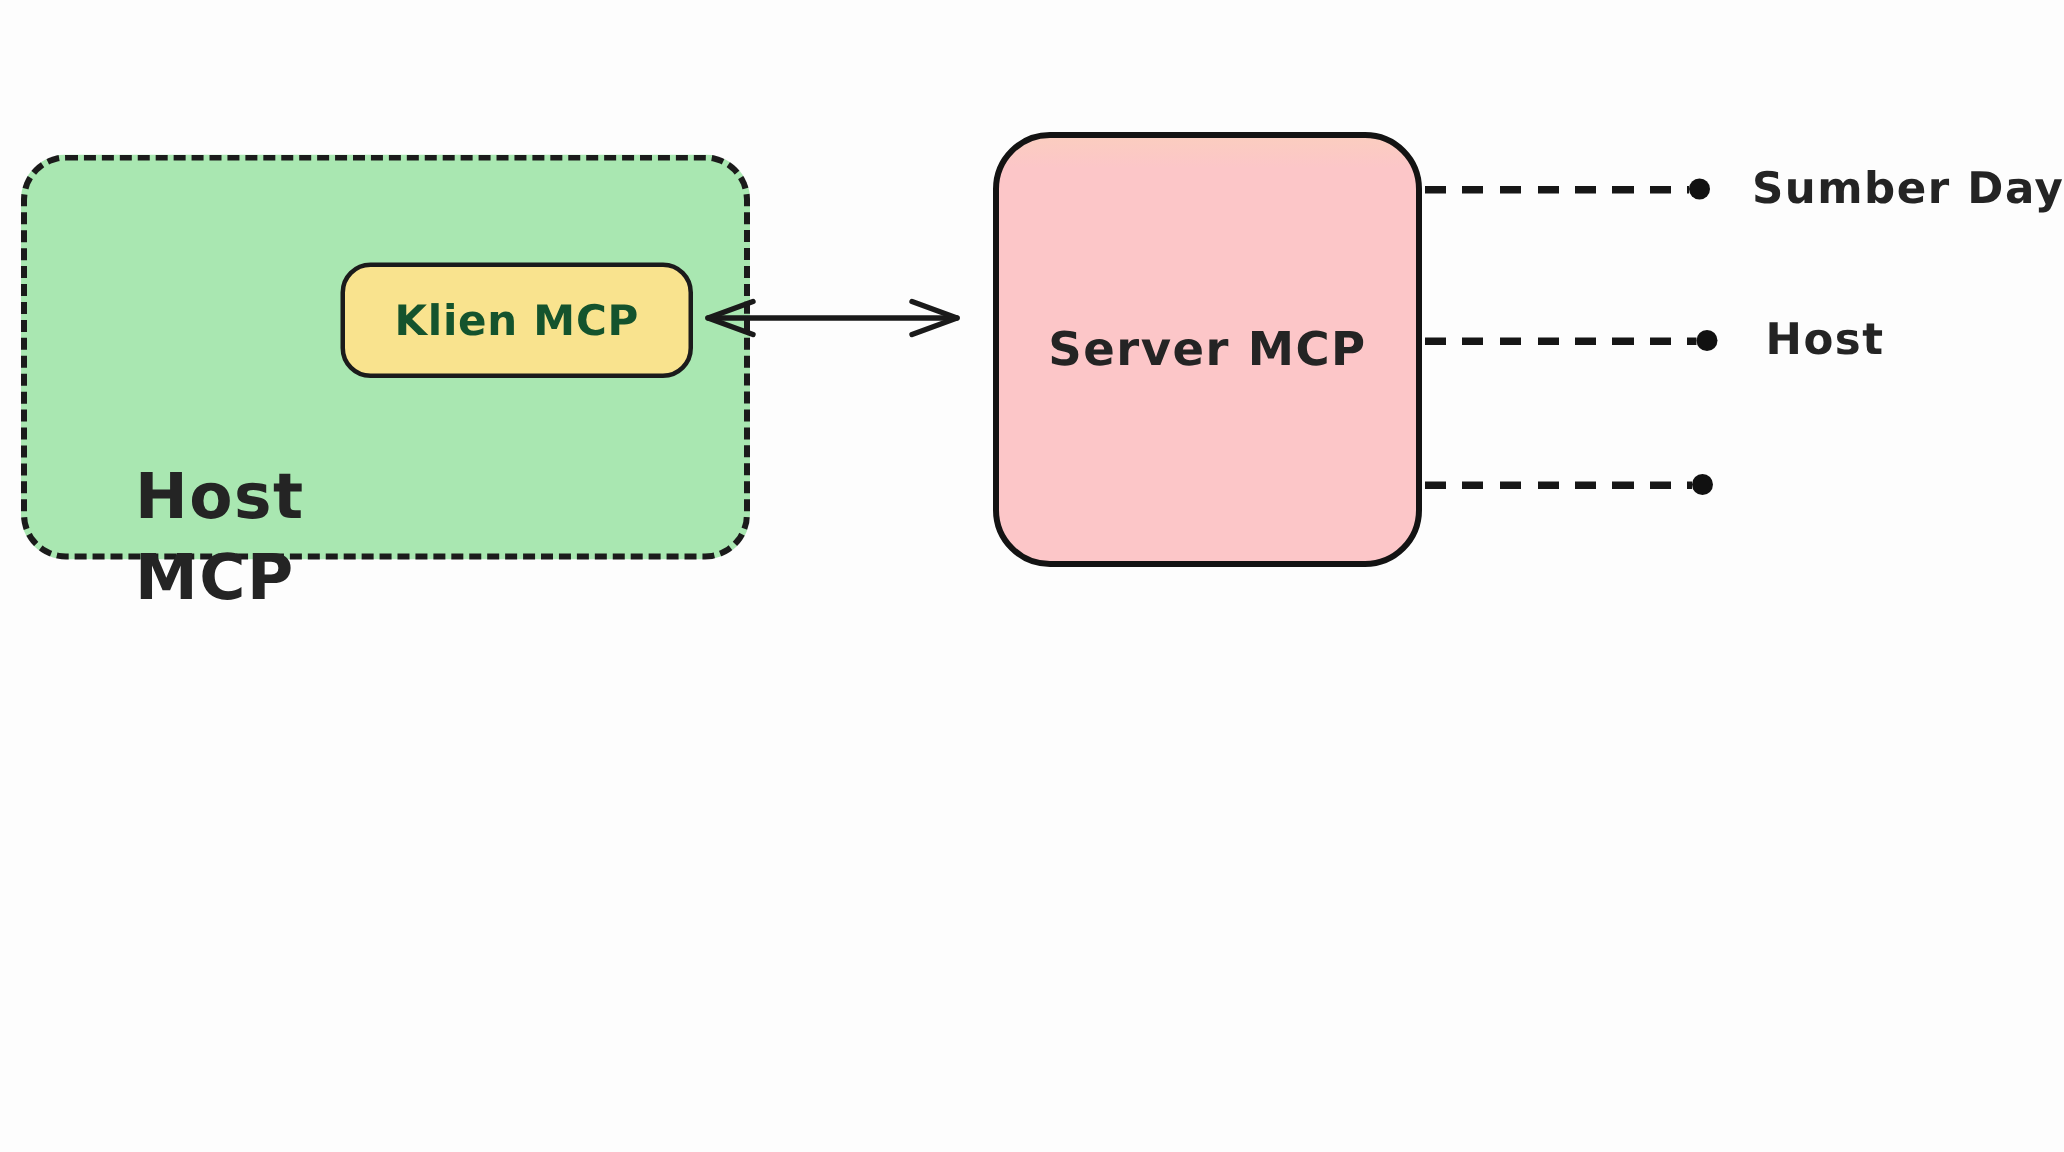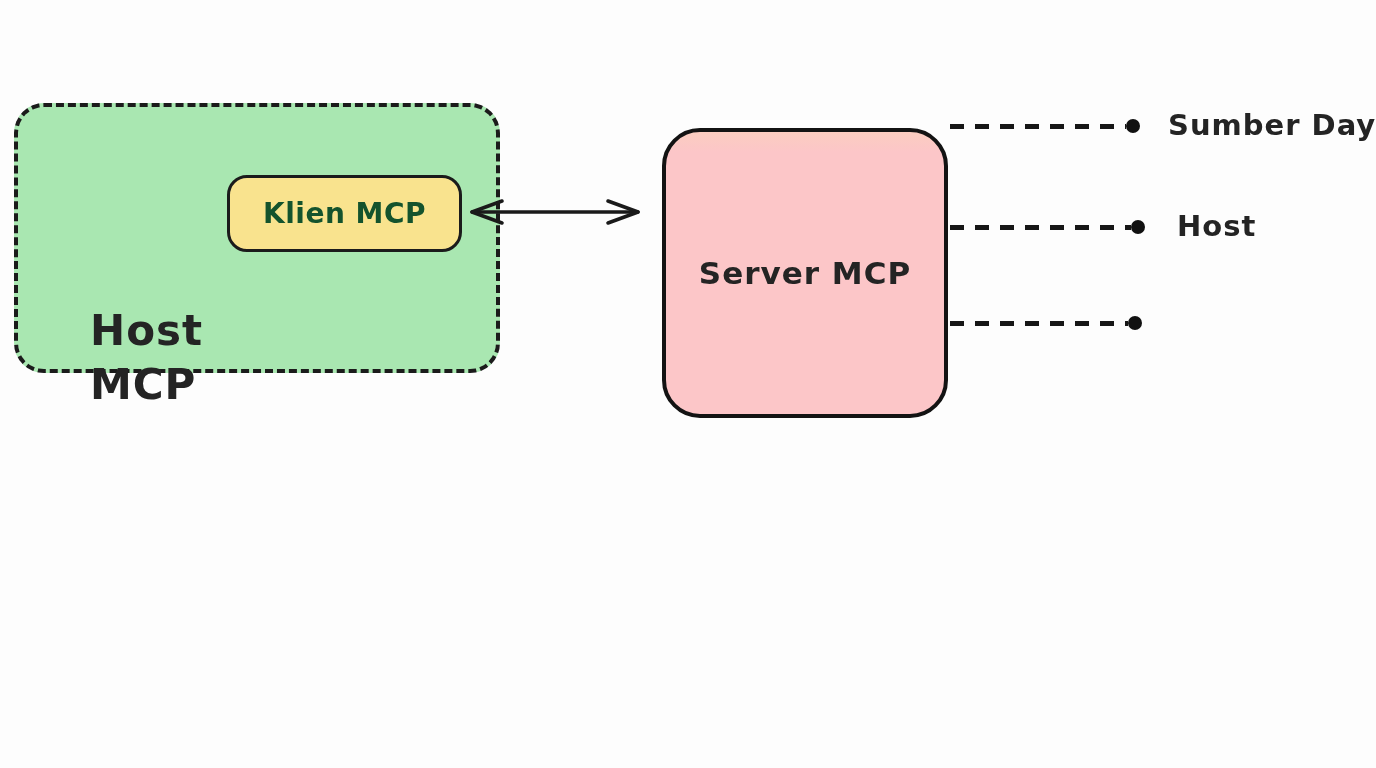--- a/index.html
+++ b/index.html
@@ -57,21 +57,20 @@
   }
   .server-box {
     left: 662px; top: 88px;
     width: 286px; height: 290px;
     background: linear-gradient(180deg, #fbcdc0 0%, #fcc6c8 7%);
     border: 4.5px solid #131313;
     border-radius: 38px;
     display: flex;
     align-items: center;
     justify-content: center;
-    margin-top: 40px;
   }
   .server-label {
     font-size: 31px;
     font-weight: 600;
     letter-spacing: 1px;
     color: #242424;
   }
   .arrow-svg {
     position: absolute;
     left: 464px; top: 196px;

